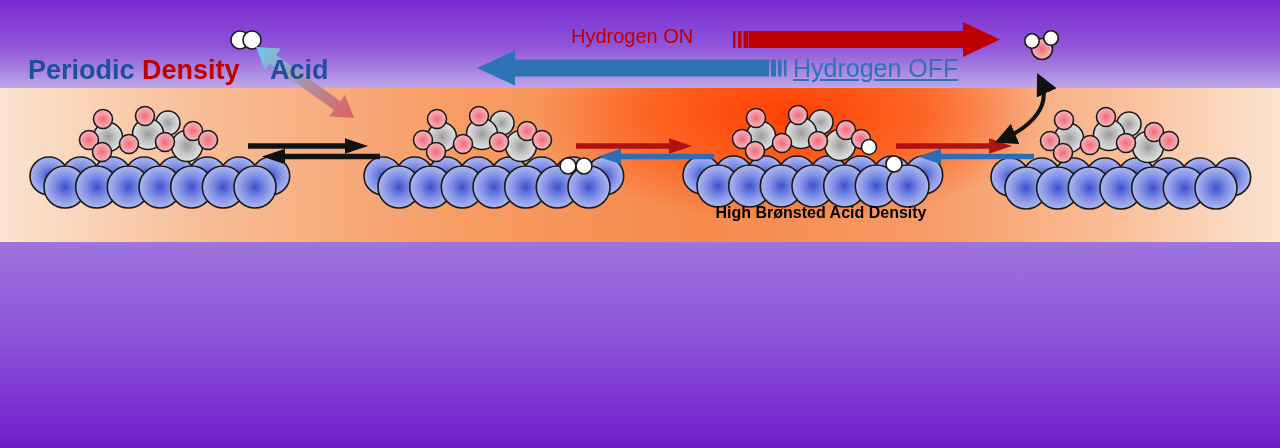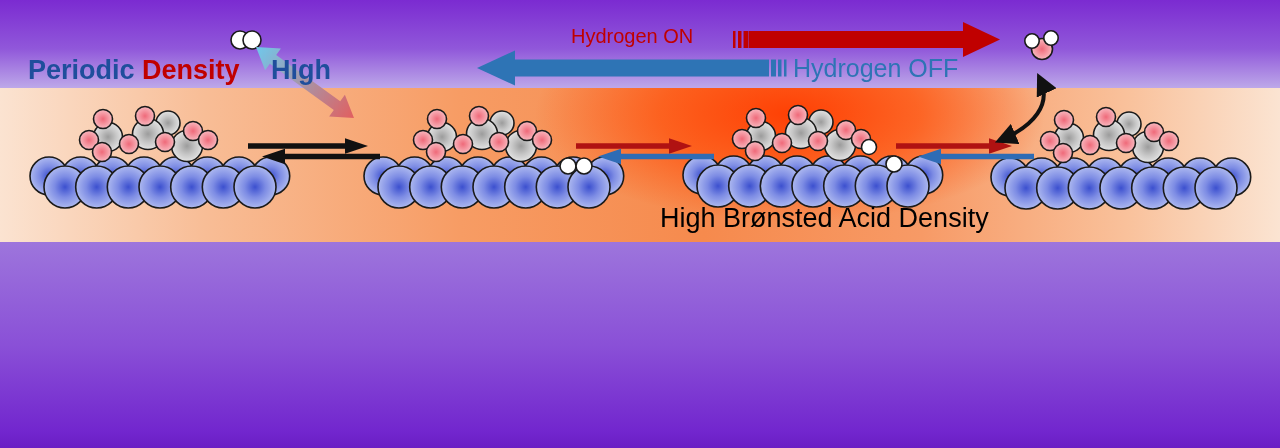--- a/index.html
+++ b/index.html
@@ -20,23 +20,23 @@
   .bg-bottom{
     position:absolute; left:0; top:242px; width:1280px; height:206px;
     background:linear-gradient(180deg,#9d75dc 0%,#8a50d7 50%,#7226ce 92%,#6a1ec4 100%);
   }
   svg.overlay{position:absolute;left:0;top:0;}
   .label{position:absolute; white-space:nowrap; line-height:1.1;}
   .title{left:4px; top:56px; font-size:27px; font-weight:bold;}
   .c-blue{color:#1f4e9c;margin-left:24px;}
   .c-red{color:#c00000;}
   .h-on{left:571px; top:25px; font-size:20px; color:#c00000;}
-  .h-off{left:793px; top:55px; font-size:25px; color:#2e74b5;}
+  .h-off{left:793px; top:55px; font-size:25px; color:#2e74b5;text-decoration:underline;}
   .acid{left:660px; top:204px; width:322px; text-align:center;
-        font-size:27px; font-weight:normal; color:#000;}
+        font-size:16px; font-weight:bold; color:#000;}
 </style>
 </head>
 <body>
 
 <div class="scene">
   <div class="bg-top"></div>
   <div class="band"></div>
   <div class="bg-bottom"></div>
 
   <svg class="overlay" id="fig" width="1280" height="448" viewBox="0 0 1280 448">
@@ -223,18 +223,18 @@
         <rect x="896" y="143.25" width="97" height="5.5" fill="#b01212"></rect>
         <polygon points="989,138.25 989,153.75 1012,146" fill="#b01212"></polygon>
         <rect x="937" y="153.75" width="97" height="5.5" fill="#2e6cb5"></rect>
         <polygon points="941,148.75 941,164.25 918,156.5" fill="#2e6cb5"></polygon>
       </g>
       <polygon points="256.0,47.0 265.1,70.3 269.8,63.8 333.8,110.1 329.1,116.6 354.0,118.0 344.9,94.7 340.2,101.2 276.2,54.9 280.9,48.4" fill="url(#gPulse)"></polygon>
       <path d="M 1001 140 C 1034 126, 1052 104, 1040 79" fill="none" stroke="#111111" stroke-width="4" marker-start="url(#ah)" marker-end="url(#ah)"></path>
     </svg>
 
   <div class="label title">
-    <span class="c-blue">Periodic </span><span class="c-red">Density</span><span class="c-blue"> High</span>
+    <span class="c-blue">Periodic </span><span class="c-red">Density</span><span class="c-blue"> Acid</span>
   </div>
   <div class="label h-on">Hydrogen ON</div>
   <div class="label h-off">Hydrogen OFF</div>
   <div class="label acid">High Brønsted Acid Density</div>
 </div>
 
 </body></html>

